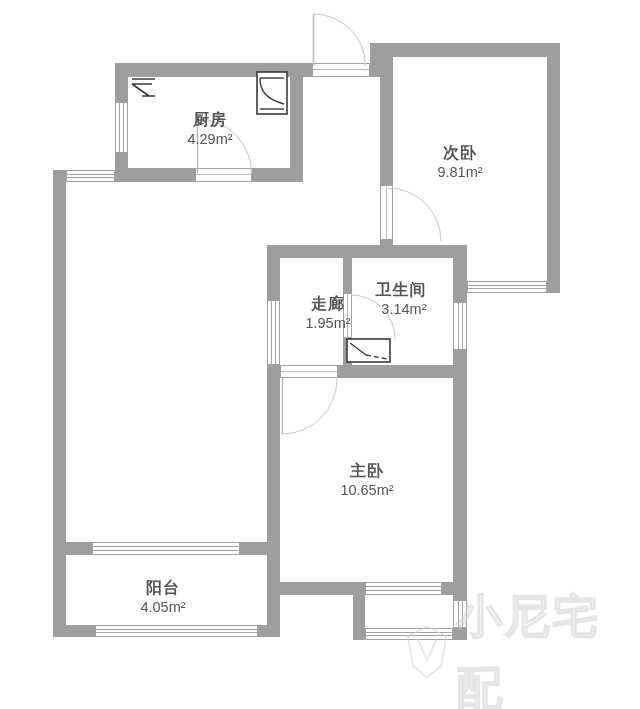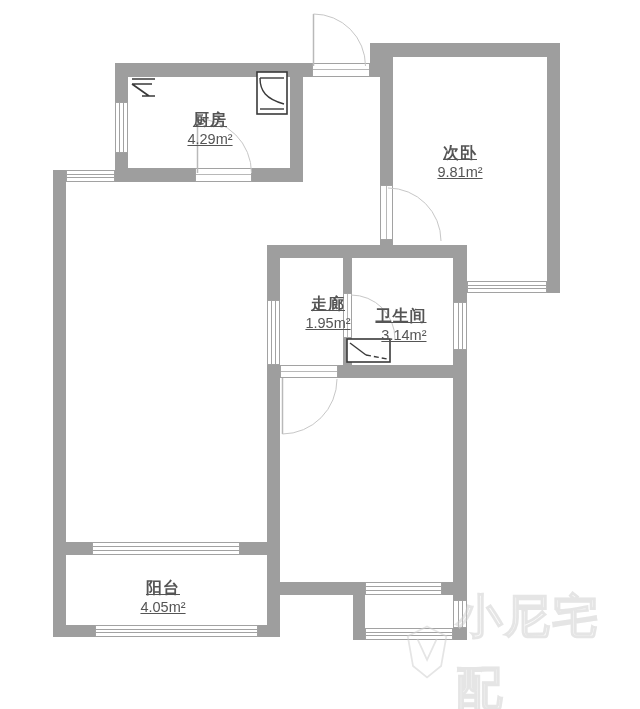--- a/index.html
+++ b/index.html
@@ -10,21 +10,21 @@
   .win-h::before,.win-h::after{content:"";position:absolute;left:-1px;right:-1px;border-top:1px solid #a2a2a2;}
   .win-h::before{top:30%;}
   .win-h::after{top:64%;}
   .win-v::before,.win-v::after{content:"";position:absolute;top:-1px;bottom:-1px;border-left:1px solid #a2a2a2;}
   .win-v::before{left:30%;}
   .win-v::after{left:64%;}
   .door-th-h::before{content:"";position:absolute;left:0;right:0;top:45%;border-top:1px solid #b8b8b8;}
   .door-th-v::before{content:"";position:absolute;top:0;bottom:0;left:45%;border-left:1px solid #b8b8b8;}
   .swing{position:absolute;}
   .fixture{position:absolute;}
-  .room-label{position:absolute;transform:translateX(-50%);text-align:center;color:#555;white-space:nowrap;text-decoration:underline;}
+  .room-label{position:absolute;transform:translateX(-50%);text-align:center;color:#555;white-space:nowrap;}
   .room-name{font-size:16px;line-height:20px;font-weight:600;letter-spacing:1px;}
   .room-area{font-size:14.5px;line-height:19px;font-weight:400;text-align:right;}
   .watermark{position:absolute;left:406px;top:580px;display:flex;align-items:center;gap:8px;opacity:.55;}
   .watermark-text{font-size:46px;line-height:72px;font-weight:700;letter-spacing:2px;
         color:rgba(240,240,240,0.45);-webkit-text-stroke:1.3px #d0d0d0;}
 </style>
 </head>
 <body>
 
 <div class="plan">
@@ -114,23 +114,27 @@
     <div class="room-area">4.29m²</div>
   </div>
   <div class="room-label" style="left:460px;top:143px">
     <div class="room-name">次卧</div>
     <div class="room-area">9.81m²</div>
   </div>
   <div class="room-label" style="left:328px;top:294px">
     <div class="room-name">走廊</div>
     <div class="room-area">1.95m²</div>
   </div>
-  <div class="room-label" style="left:401px;top:306px">
+  <div class="room-label" style="left:401px;top:280px">
     <div class="room-name">卫生间</div>
     <div class="room-area">3.14m²</div>
+  </div>
+  <div class="room-label" style="left:367px;top:461px">
+    <div class="room-name">主卧</div>
+    <div class="room-area">10.65m²</div>
   </div>
   <div class="room-label" style="left:163px;top:578px">
     <div class="room-name">阳台</div>
     <div class="room-area">4.05m²</div>
   </div>
 
   <div class="watermark">
     <svg width="44" height="62" viewBox="0 0 48 62">
       <path d="M24 2 L46 13 L40 47 L24 60 L8 47 L2 13 Z" fill="none" stroke="#d0d0d0" stroke-width="2"></path>
       <path d="M13 16 L24 40 L35 16" fill="none" stroke="#d0d0d0" stroke-width="2"></path>

